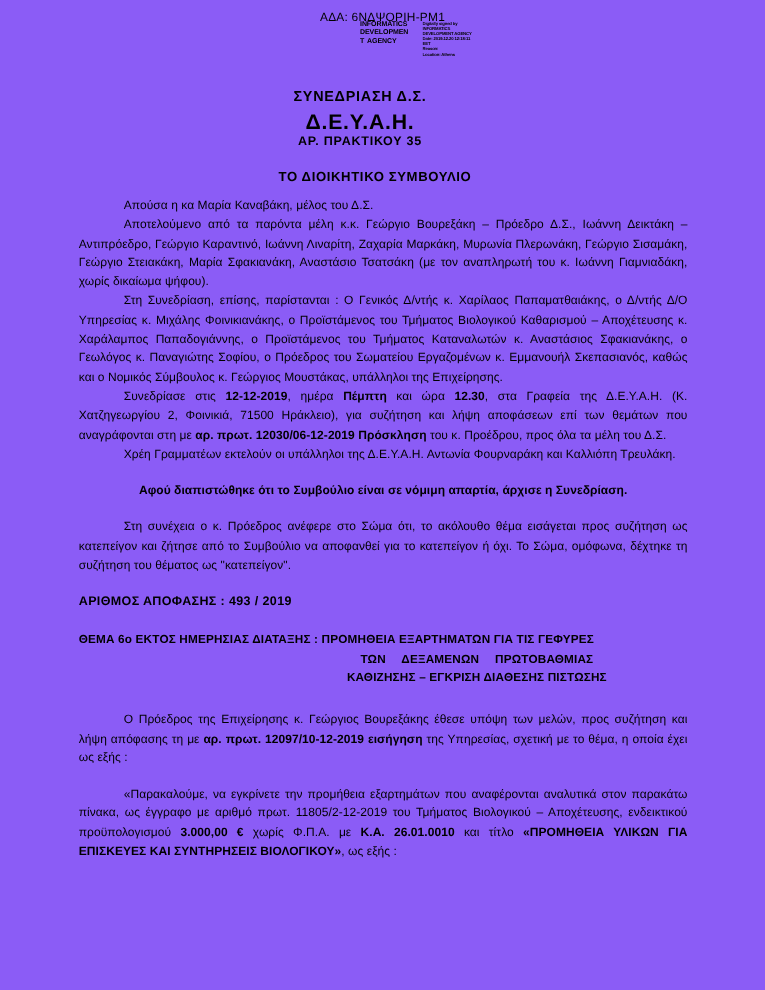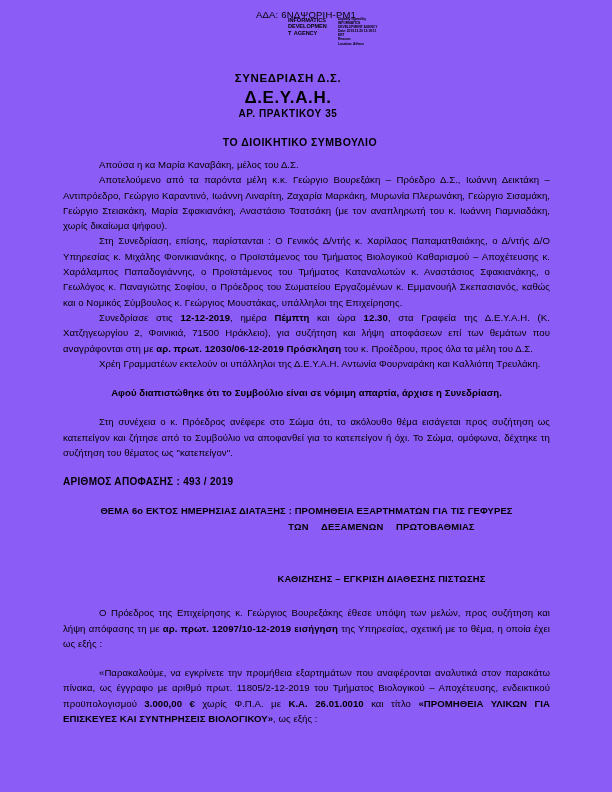--- a/index.html
+++ b/index.html
@@ -110,23 +110,23 @@
     letter-spacing: 0.3px;
   }
 
   .theme-head {
     margin: 0;
     font-size: 9.4px;
     font-weight: 700;
     line-height: 15.3px;
     letter-spacing: 0.15px;
   }
-  .theme-l1 { text-align: center; }
+  .theme-l1 { text-align: left; }
   .theme-l2 { text-align: center; padding-left: 150px; word-spacing: 10px; }
-  .theme-l3 { text-align: center; padding-left: 150px; margin-top: 37px; }
+  .theme-l3 { text-align: center; padding-left: 150px; }
 </style>
 </head>
 <body>
 
 <div class="page">
 
   <div class="ada-line">ΑΔΑ: 6ΝΔΨΟΡΙΗ-ΡΜ1</div>
 
   <div class="sig-stamp">
     <div class="sig-left">

